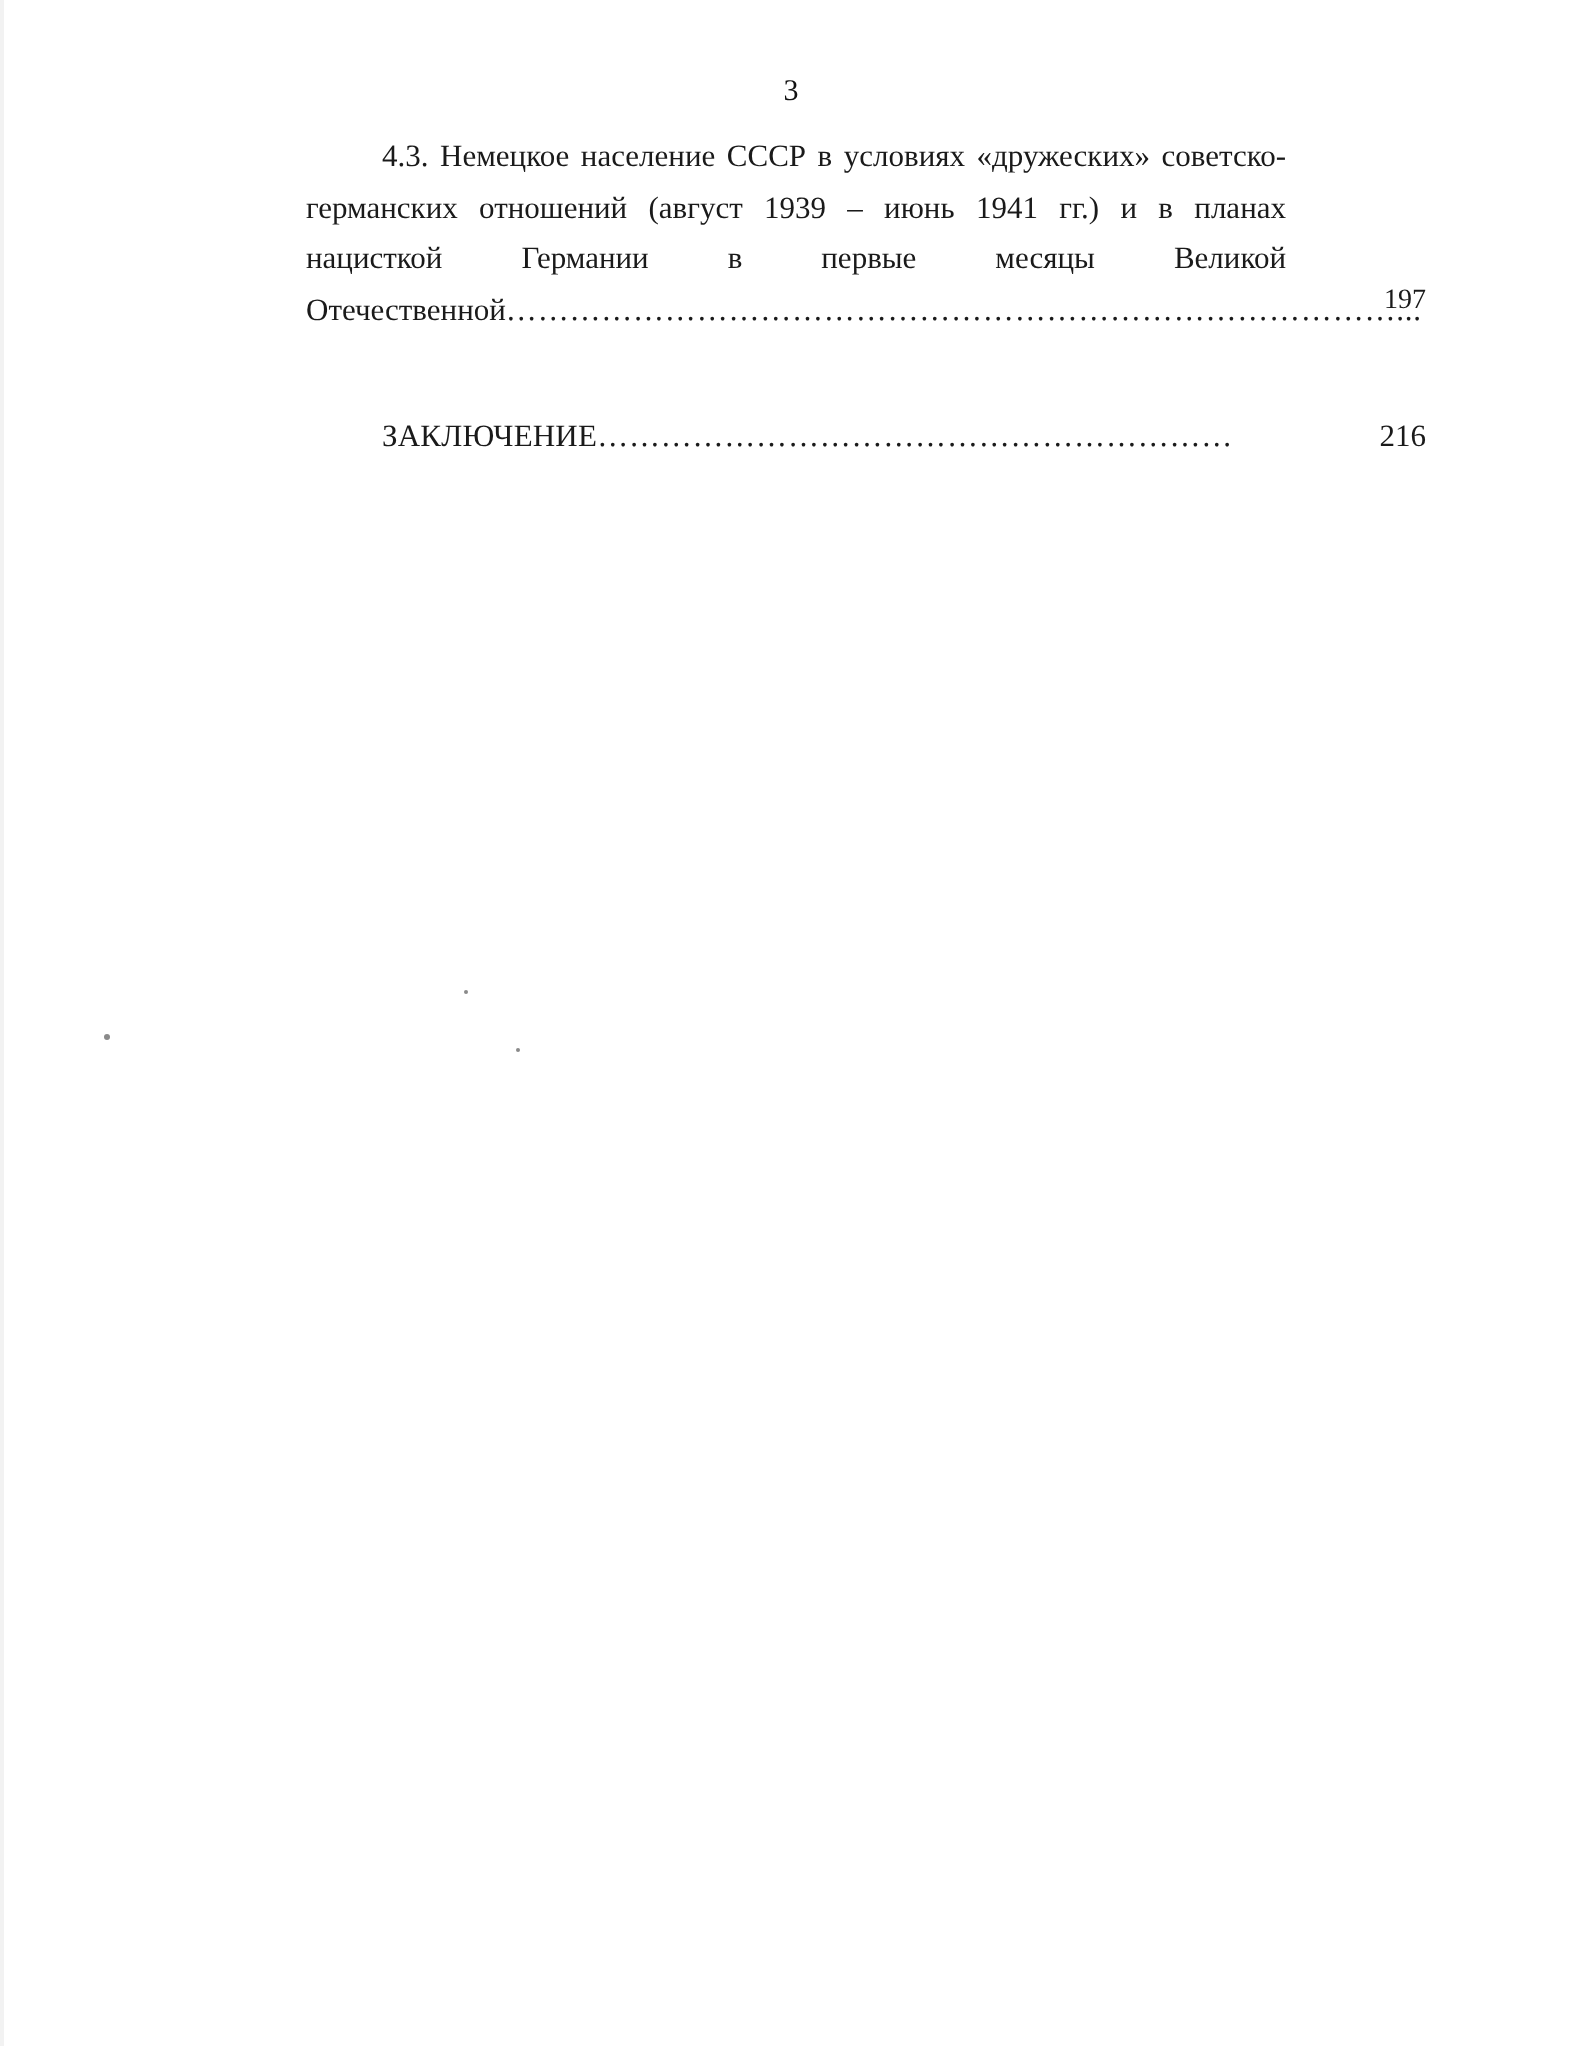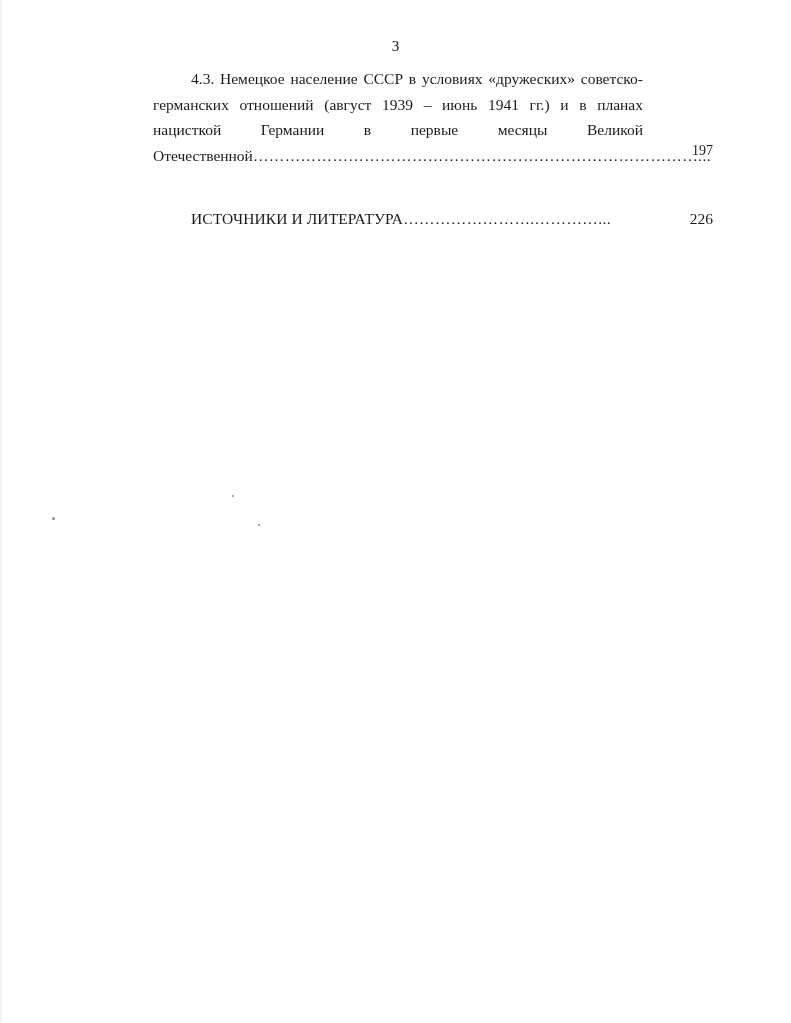--- a/index.html
+++ b/index.html
@@ -118,25 +118,25 @@
 
   <div class="content">
 
     <div class="entry-block">
       <p class="toc-para"><span>4.3. Немецкое население СССР в условиях «дружеских» советско-германских отношений (август 1939 – июнь 1941 гг.) и в планах нацисткой Германии в первые месяцы Великой Отечественной</span><span class="leaders">…………………………………………………………………………...</span></p>
       <div class="page-ref ref-1">197</div>
     </div>
 
     <div class="group-2">
 
+      <div class="simple-row">
+        <span class="label">ЗАКЛЮЧЕНИЕ</span><span class="dots">……………………………………………………</span>
+        <span class="num">216</span>
+      </div>
 
-      <div class="simple-row">
-        <span class="label">ИСТОЧНИКИ И ЛИТЕРАТУРА</span><span class="dots">…………………….…………...</span>
-        <span class="num">226</span>
-      </div>
 
     </div>
   </div>
 
   <div class="speck speck-a"></div>
   <div class="speck speck-b"></div>
   <div class="speck speck-c"></div>
 
 </div>
 

